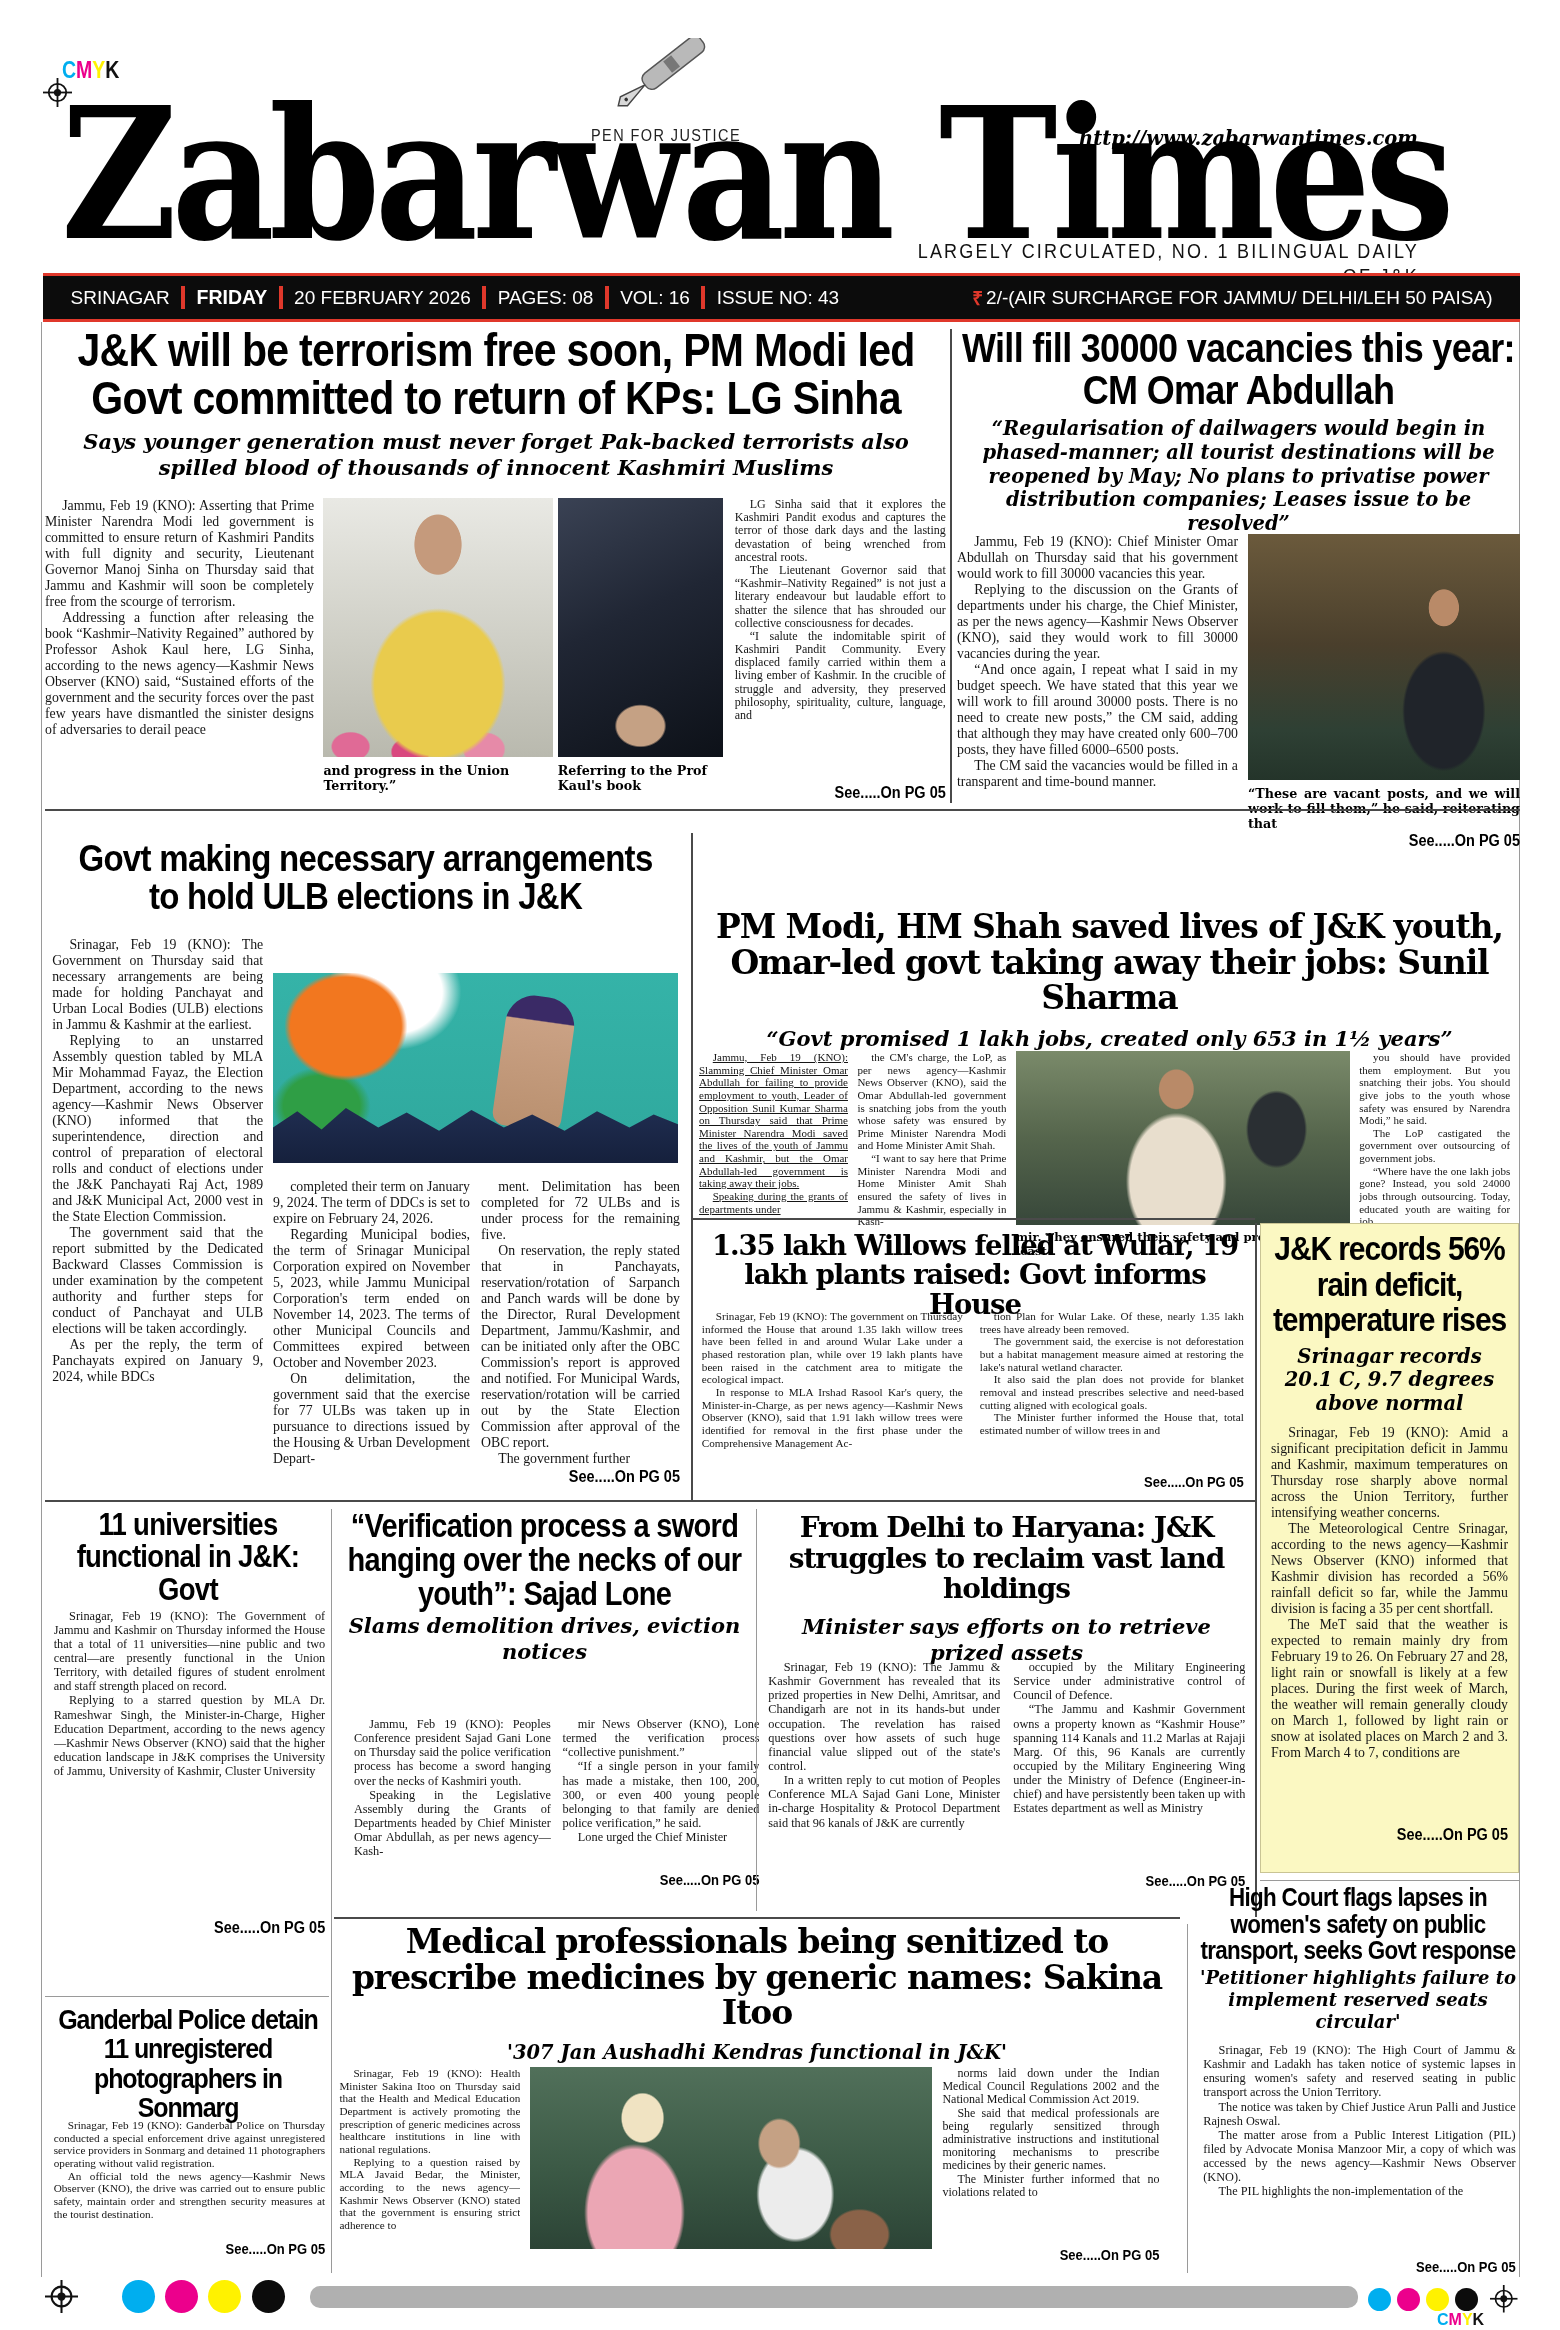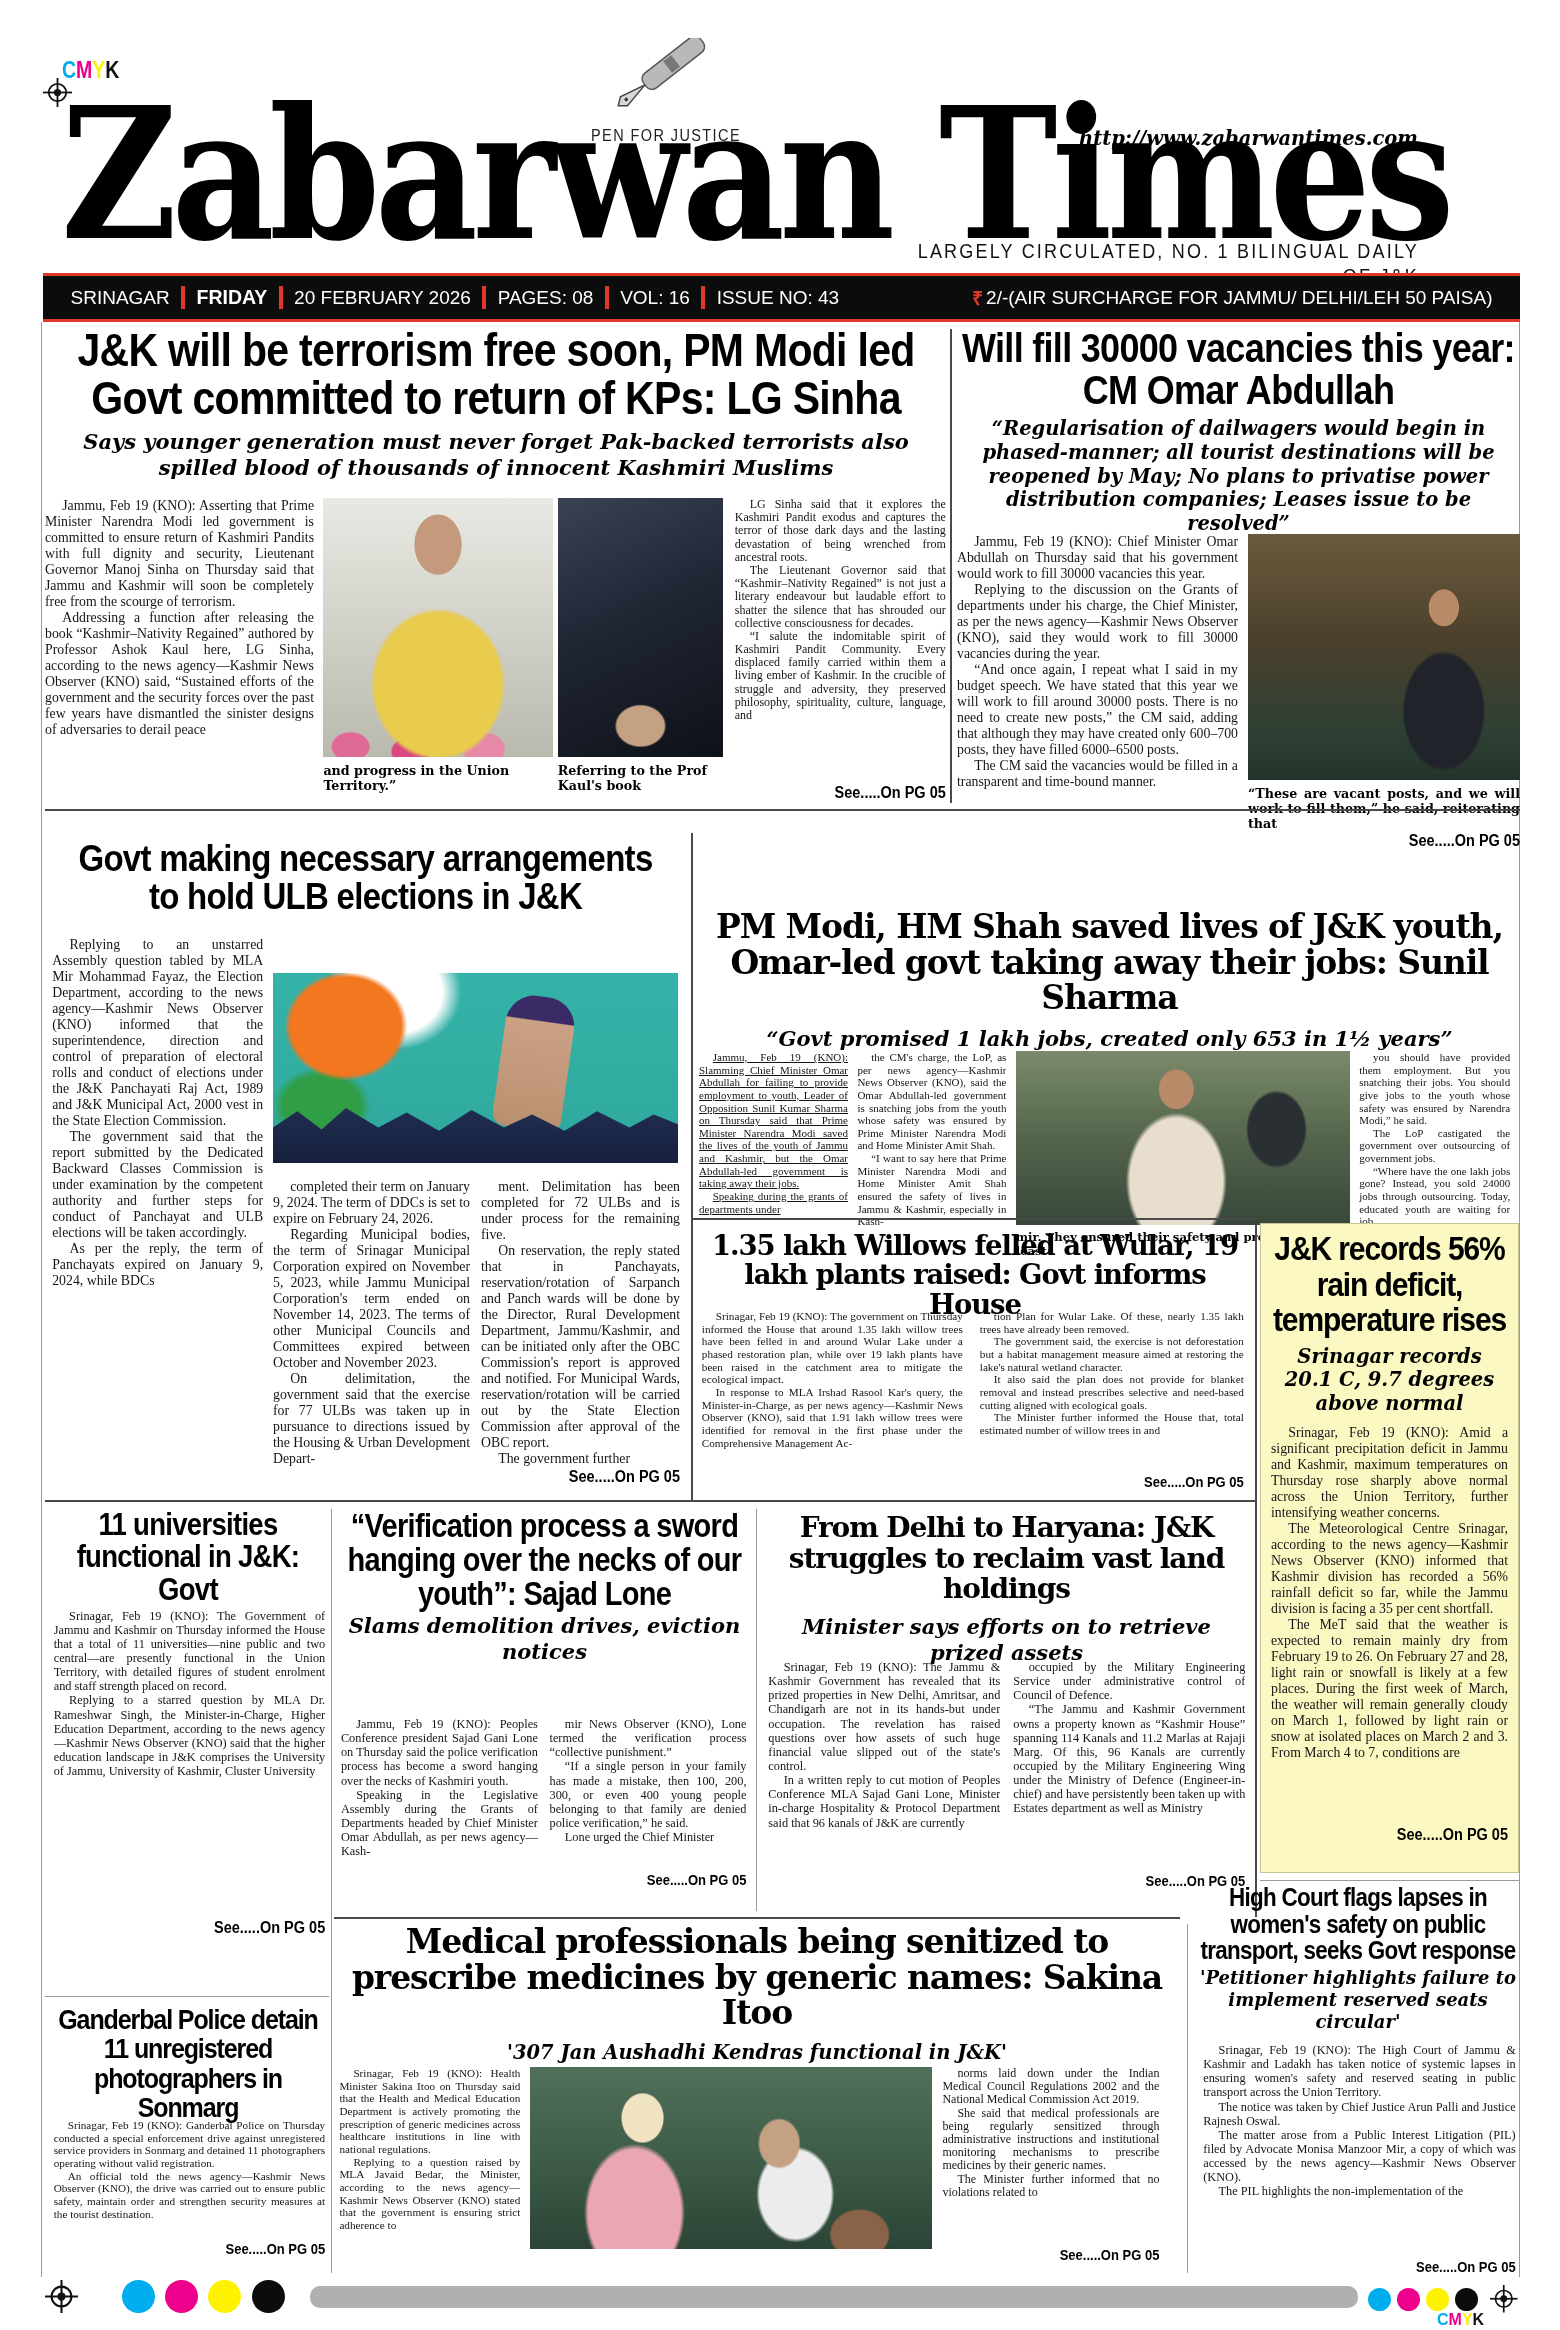--- a/index.html
+++ b/index.html
@@ -198,20 +198,21 @@
         <div class="see">See.....On PG 05</div>
       </div>
     </div>
   </div>
 
   <div class="abs hline" style="left:45px;top:809px;width:1475px;"></div>
 
   <div class="abs" style="left:45px;top:833px;width:641px;height:662px;">
     <div class="hl-sans" style="font-size:33px;padding:5.8px 22px 0;">Govt making necessary arrangements to hold ULB elections in J&amp;K</div>
     <div class="body-col fs19" style="position:absolute;left:7.2px;top:104px;width:211px;height:552px;">
+        <p>Srinagar, Feb 19 (KNO): The Government on Thursday said that necessary arrangements are being made for holding Panchayat and Urban Local Bodies (ULB) elections in Jammu &amp; Kashmir at the earliest.</p>
         <p>Replying to an unstarred Assembly question tabled by MLA Mir Mohammad Fayaz, the Election Department, according to the news agency—Kashmir News Observer (KNO) informed that the superintendence, direction and control of preparation of electoral rolls and conduct of elections under the J&amp;K Panchayati Raj Act, 1989 and J&amp;K Municipal Act, 2000 vest in the State Election Commission.</p>
         <p>The government said that the report submitted by the Dedicated Backward Classes Commission is under examination by the competent authority and further steps for conduct of Panchayat and ULB elections will be taken accordingly.</p>
         <p>As per the reply, the term of Panchayats expired on January 9, 2024, while BDCs</p>
       </div>
     <div class="photo gr-ulb" style="left:228px;top:140px;width:405px;height:190px;">
       <div class="ulb-hand"></div>
       <div class="ulb-crowd"></div>
     </div>
     <div class="body-col fs19" style="position:absolute;left:228px;top:346px;width:197px;height:310px;">
         <p>completed their term on January 9, 2024. The term of DDCs is set to expire on February 24, 2026.</p>
@@ -312,21 +313,21 @@
       </div>
     <div class="see" style="margin-right:5.8px;font-size:13px;">See.....On PG 05</div>
   </div>
 
   <div class="abs vline thin" style="left:331px;top:1509px;height:764px;"></div>
 
   <div class="abs" style="left:338px;top:1509px;width:413px;height:398px;">
     <div class="hl-sans" style="font-size:29px;">“Verification process a sword hanging over the necks of our youth”: Sajad Lone</div>
     <div class="subhead" style="font-size:21px;margin-top:13px;">Slams demolition drives, eviction notices</div>
     <div style="position:absolute;left:2.9px;top:208px;display:flex;gap:11.6px;">
-      <div class="body-col fs17" style="width:197px;height:172px;">
+      <div class="body-col fs17" style="width:197px;height:172px;margin-left:13px;">
           <p>Jammu, Feb 19 (KNO): Peoples Conference president Sajad Gani Lone on Thursday said the police verification process has become a sword hanging over the necks of Kashmiri youth.</p>
           <p>Speaking in the Legislative Assembly during the Grants of Departments headed by Chief Minister Omar Abdullah, as per news agency—Kash-</p>
         </div>
       <div style="width:197px;">
         <div class="body-col fs17" style="height:156px;">
             <p>mir News Observer (KNO), Lone termed the verification process “collective punishment.”</p>
             <p>“If a single person in your family has made a mistake, then 100, 200, 300, or even 400 young people belonging to that family are denied police verification,” he said.</p>
             <p>Lone urged the Chief Minister</p>
           </div>
         <div class="see" style="font-size:13px;">See.....On PG 05</div>

